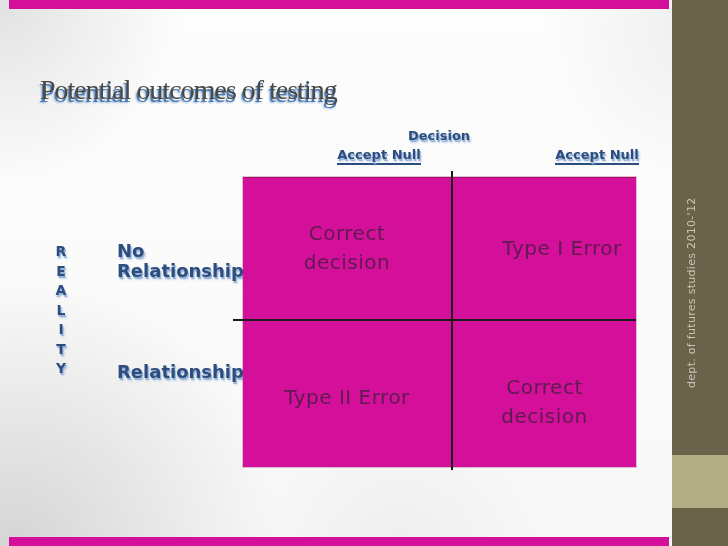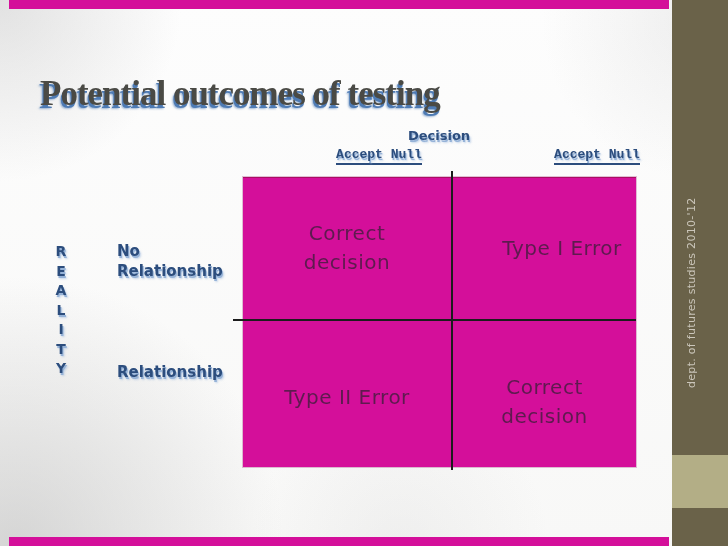--- a/index.html
+++ b/index.html
@@ -27,41 +27,41 @@
   .sidebar .vtext{
     position:absolute;left:13px;top:228px;height:160px;
     writing-mode:vertical-rl;transform:rotate(180deg);
     font-size:11px;letter-spacing:.3px;color:#cbc6ba;white-space:nowrap;
   }
 
   
   .title{
     position:absolute;left:40px;top:74px;margin:0;
     font-family:"Liberation Serif","DejaVu Serif",serif;
-    font-weight:bold;font-size:35px;letter-spacing:-1px;
+    font-weight:normal;font-size:28px;letter-spacing:-1px;
     color:#4a4a45;
     text-shadow:-1px 3px 0 #4e7bb4, -2px 4px 2px rgba(78,123,180,.55);
     white-space:nowrap;
   }
 
   
   .navy{
     position:absolute;color:#2c4d7d;font-weight:bold;font-size:13px;
     text-shadow:1px 2px 0 rgba(146,176,214,.95), 2px 3px 2px rgba(150,180,220,.5);
     white-space:nowrap;
   }
   .decision-label{left:404px;top:128px;width:70px;text-align:center;}
-  .colhead{top:147px;width:110px;text-align:center;font-family:Liberation Mono, monospace;}
+  .colhead{top:147px;width:110px;text-align:center;}
   .colhead .u{display:inline-block;border-bottom:2px solid #2c4d7d;padding-bottom:1px;}
   .colhead.accept{left:324px;}
   .colhead.reject{left:542px;}
 
   .reality{left:52px;top:242px;width:18px;text-align:center;font-size:14px;line-height:19.5px;}
   .reality span{display:block;}
-  .rowlabel{left:117px;font-size:15px;line-height:20px;}
+  .rowlabel{left:117px;font-size:18px;line-height:20px;}
   .rowlabel span{display:block;}
   .rowlabel.r1{top:241px;}
   .rowlabel.r2{top:362px;}
 
   
   .matrix{
     position:absolute;left:243px;top:177px;width:393px;height:289px;
     background:#d40f9a;
     border-top:1px solid rgba(150,10,70,.65);
     box-shadow:0 0 0 1px rgba(140,8,90,.25);

